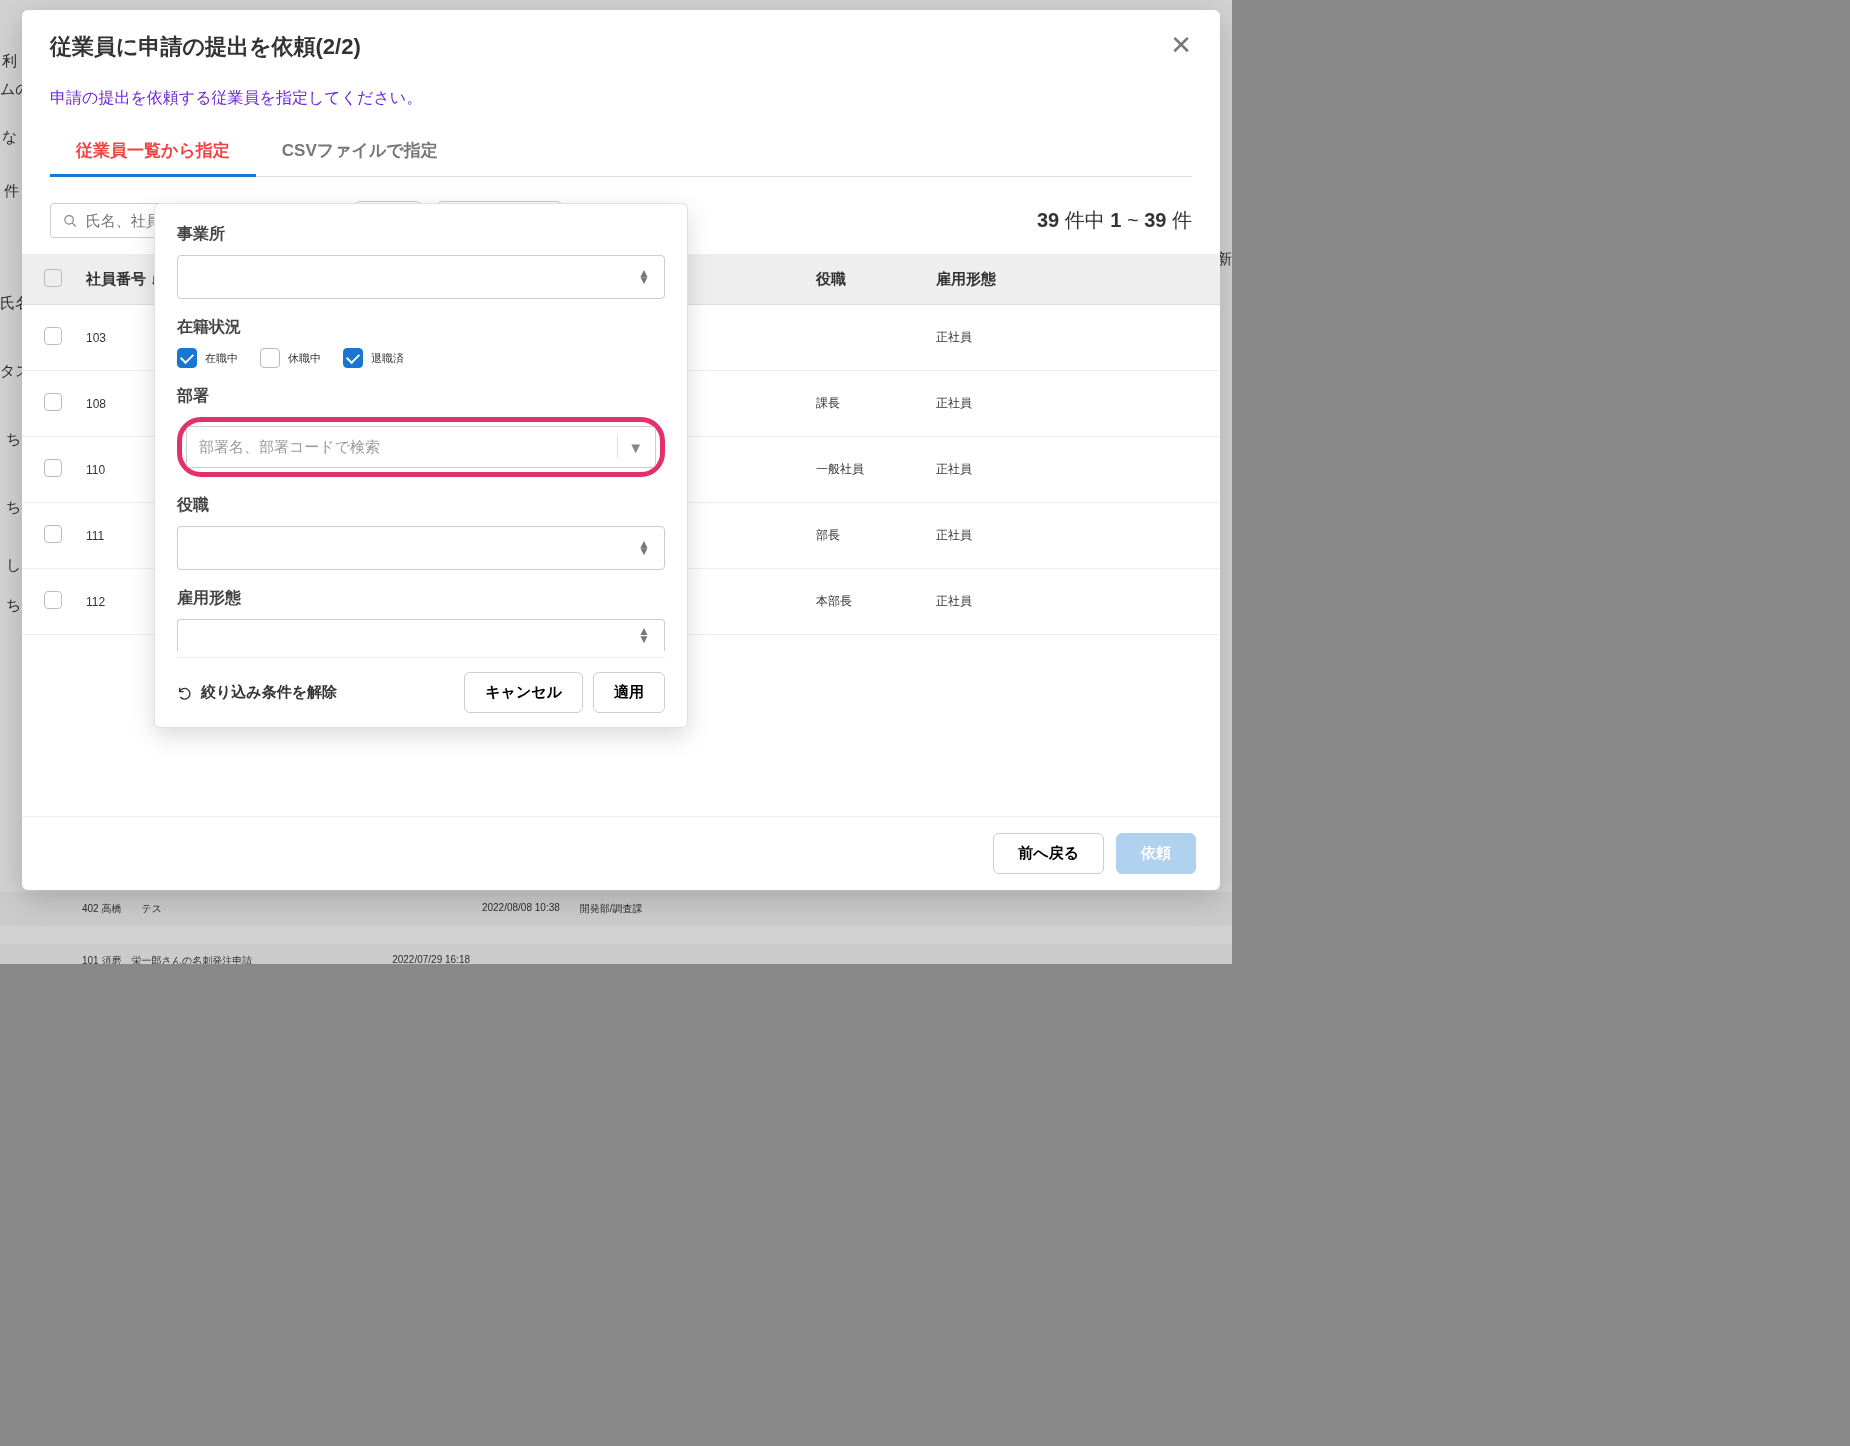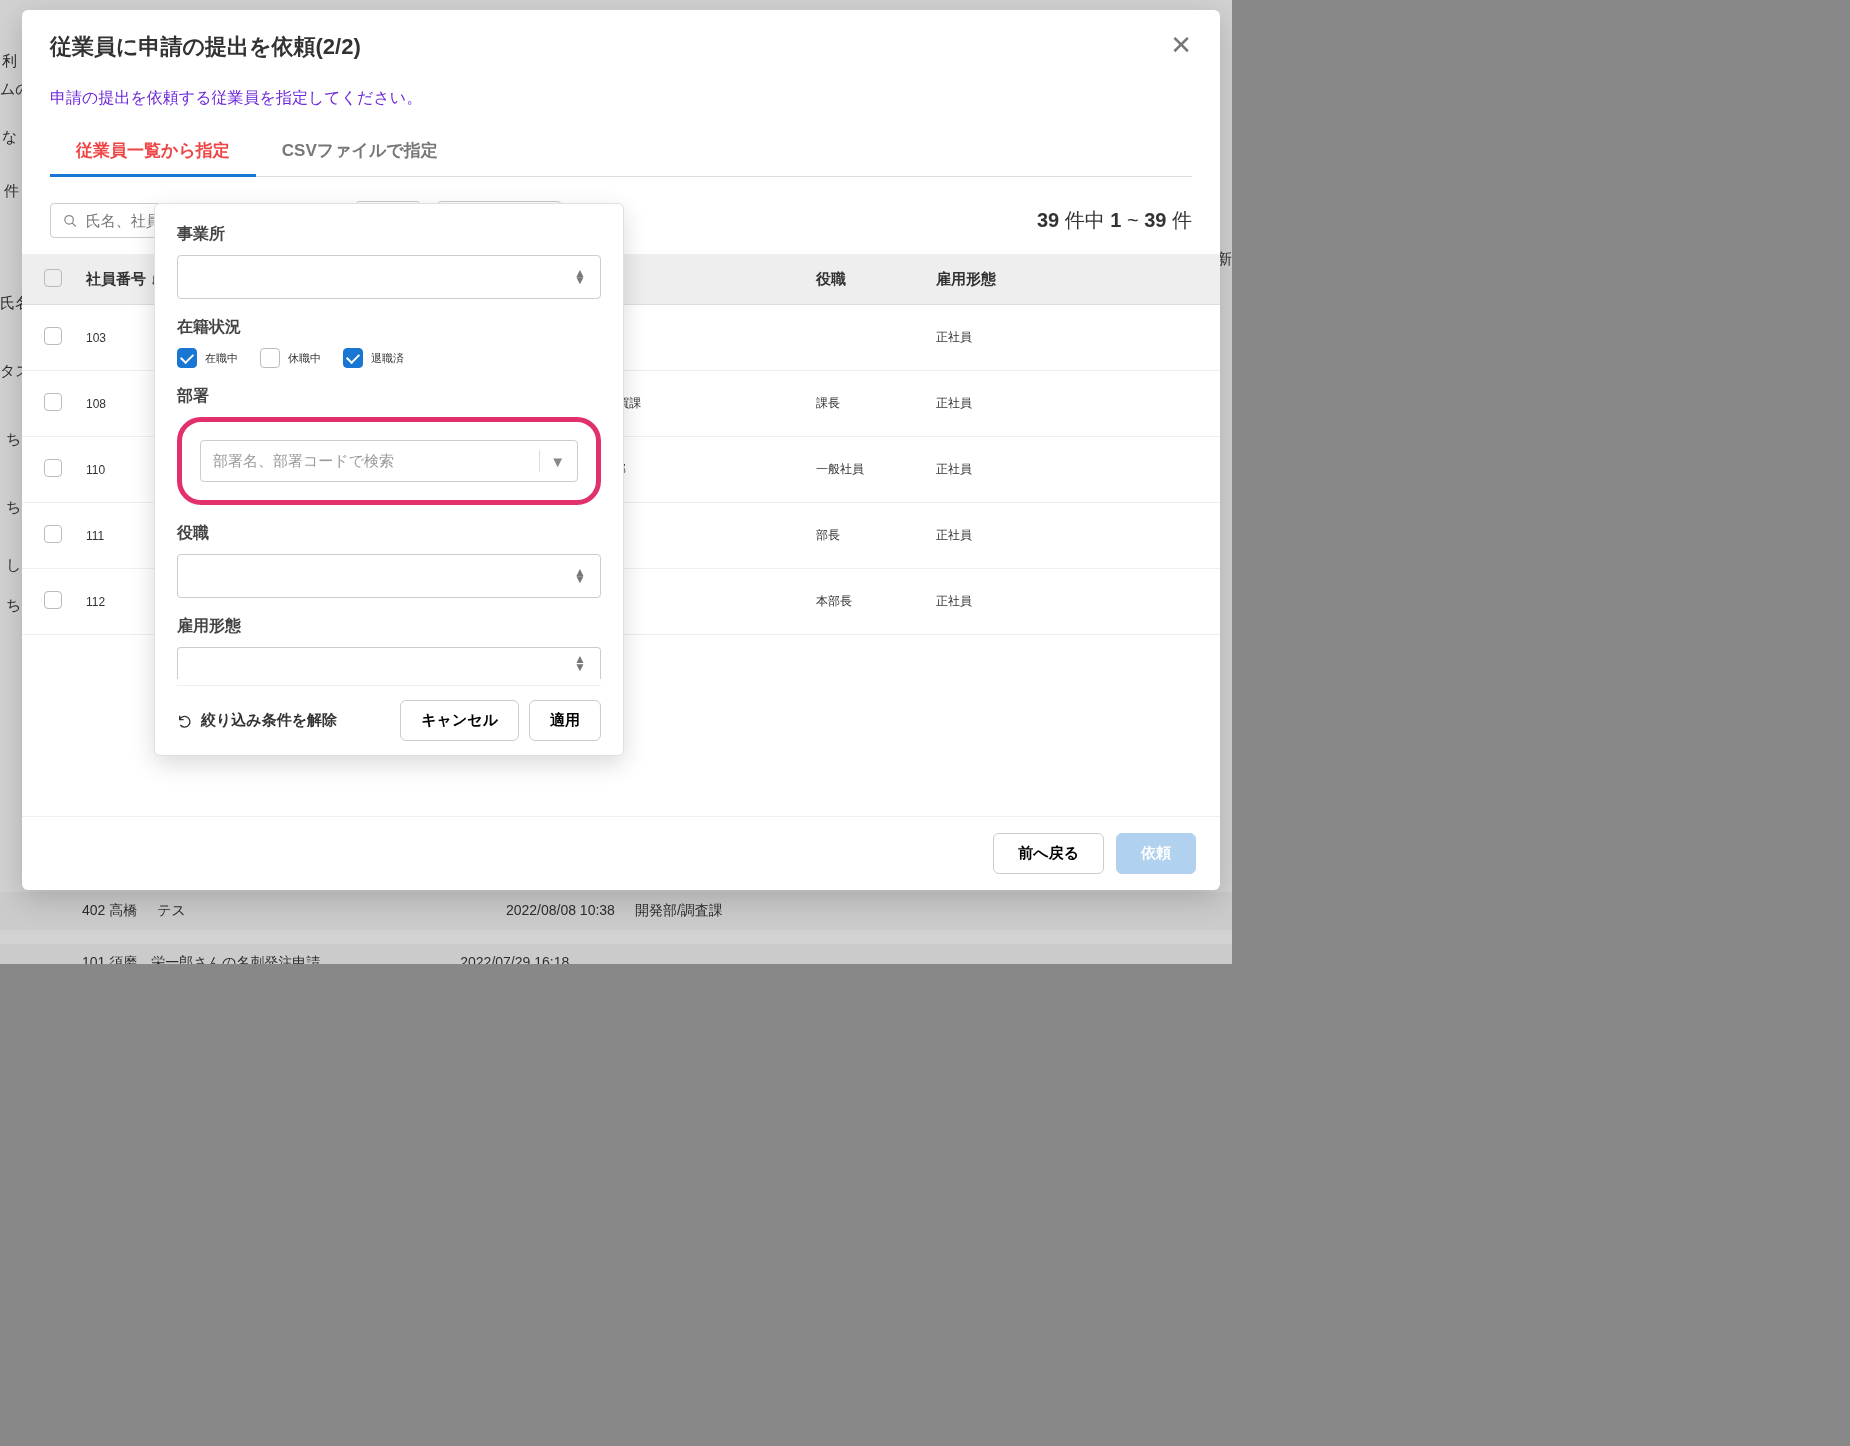--- a/index.html
+++ b/index.html
@@ -200,21 +200,21 @@
     .btn-secondary {
       padding: 10px 24px;
     }
 
     
     .popover {
       position: absolute;
       z-index: 20;
       top: 203px;
       left: 154px;
-      width: 470px;
+      width: 534px;
       background: #fff;
       border: 1px solid #e0e0e0;
       border-radius: 6px;
       box-shadow: 0 8px 24px rgba(0,0,0,0.15);
       padding: 20px 22px 14px 22px;
     }
     .pop-sec { margin-bottom: 18px; }
     .pop-label {
       font-size: 16px;
       font-weight: 600;
@@ -265,21 +265,21 @@
     }
     .check-item {
       display: flex;
       align-items: center;
       gap: 8px;
       font-size: 11px;
     }
     .highlight-field {
       border: 5px solid #e2306b;
       border-radius: 24px;
-      padding: 18px;
+      padding: 4px;
     }
     .dept-input {
       border: 1px solid #ccc;
       border-radius: 4px;
       height: 42px;
       display: flex;
       align-items: center;
       padding: 0 12px;
       gap: 10px;
     }
@@ -313,21 +313,21 @@
     }
     .pop-footer .btn { padding: 10px 20px; }
     .pop-footer .spacer { flex: 1; }
     .gray-bg-row {
       position: absolute;
       left: 0;
       background: #e8e8e8;
       right: 0;
       z-index: 1;
       padding: 10px 22px;
-      font-size: 14px;
+      font-size: 10px;
       color: #333;
       display: flex;
       gap: 20px;
     }
     .bold { font-weight: 700; }
   </style>
 </head>
 <body>
 
 <div class="bg-strip"></div>

